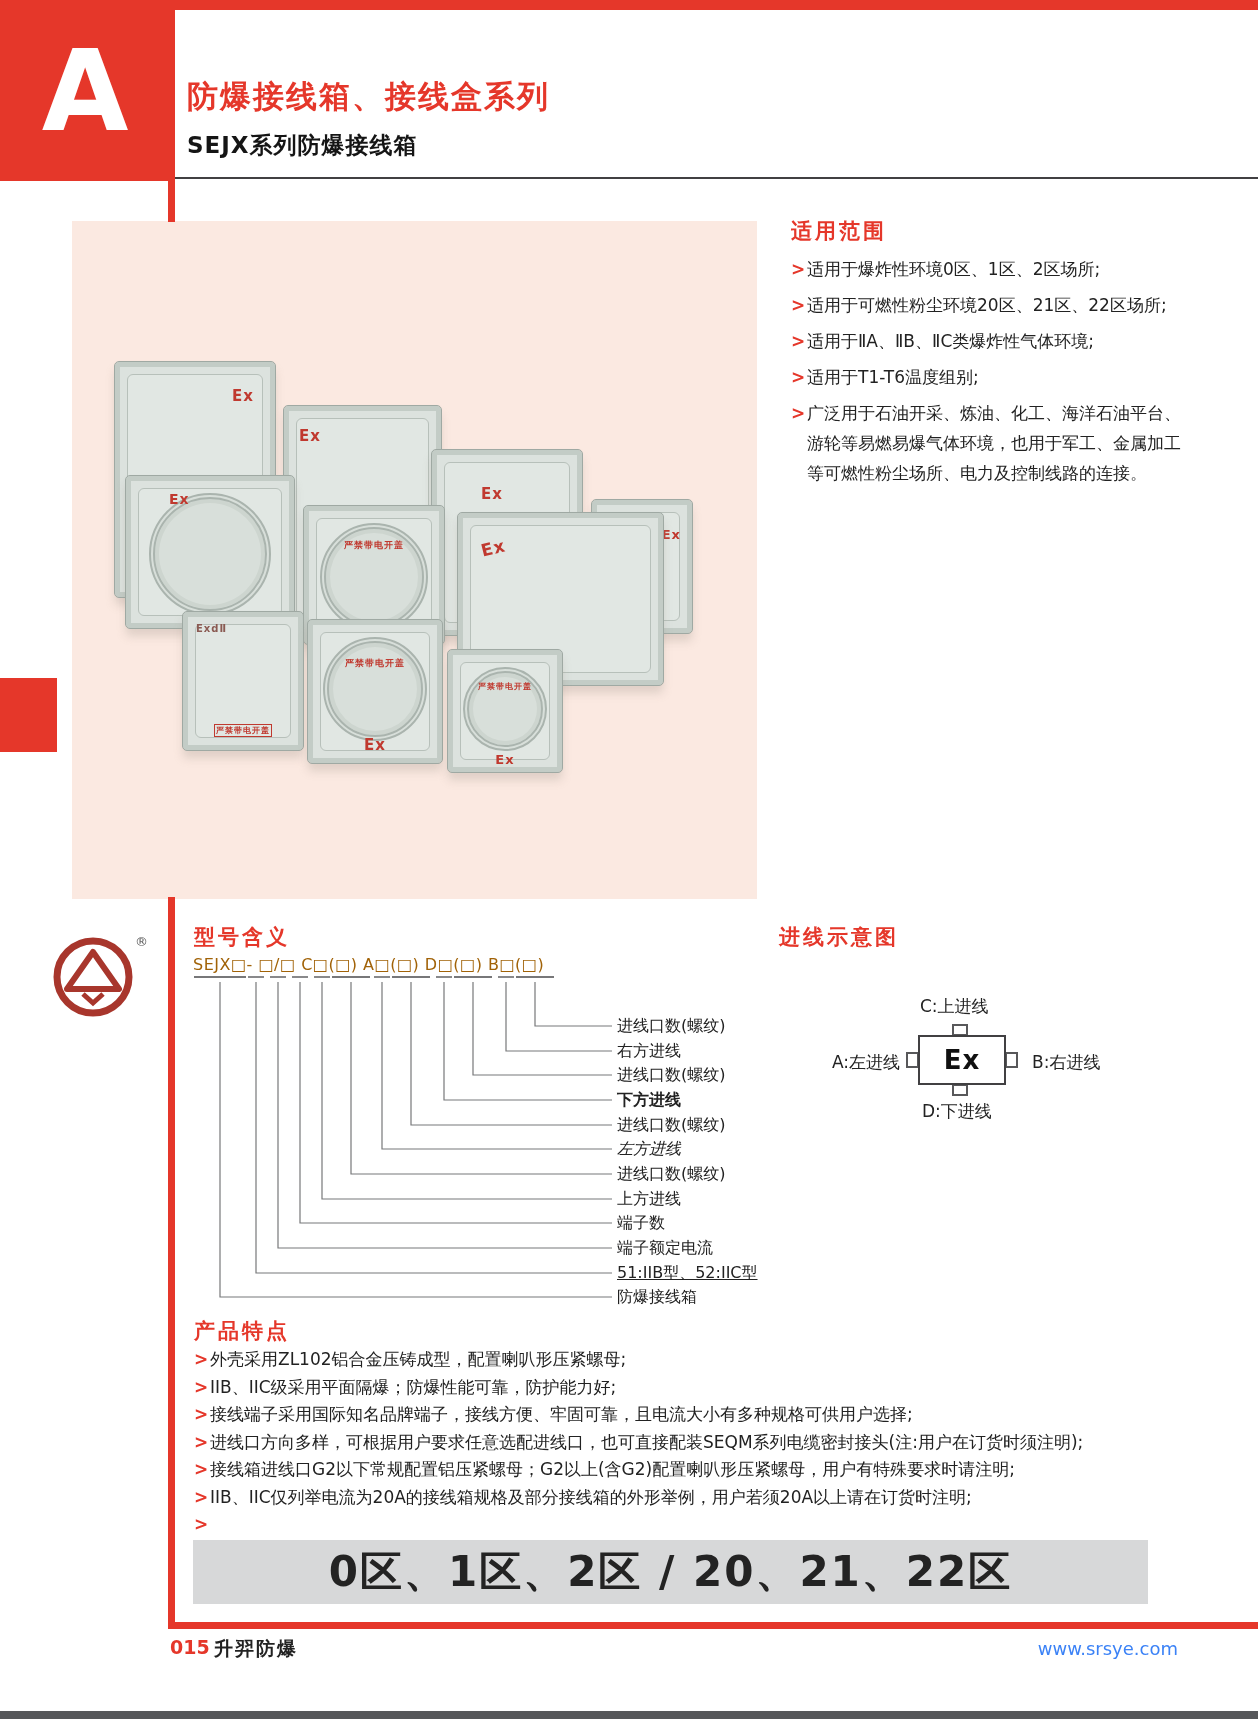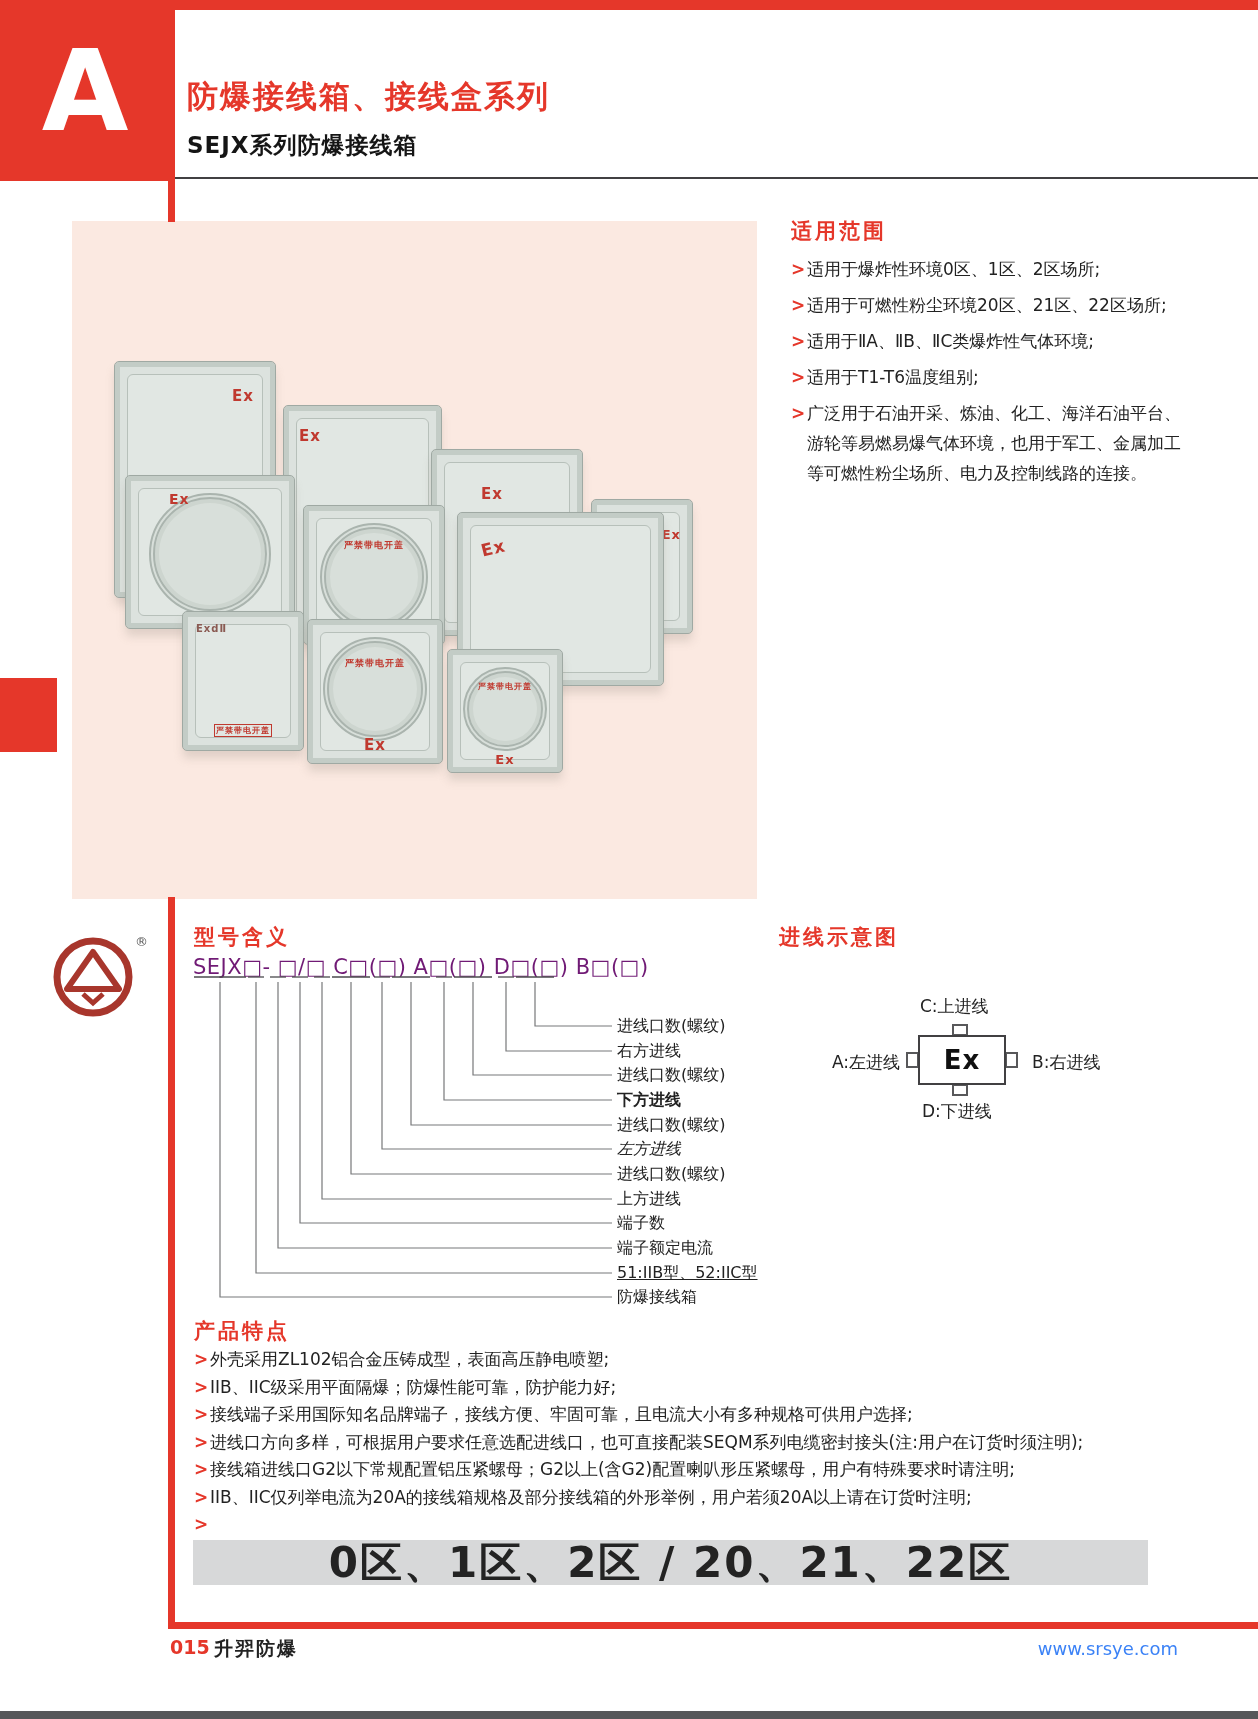--- a/index.html
+++ b/index.html
@@ -33,30 +33,30 @@
   
   .sec-title{position:absolute;color:var(--red);font-size:21px;font-weight:bold;letter-spacing:3px}
   
   .bullet{display:flex;margin-bottom:6px}
   .bullet .marker{width:16px;color:var(--red);font-weight:bold;flex:0 0 16px}
   .bullet .btext{color:#222}
   #scope-list{left:791px;top:254px;width:392px;font-size:17px;line-height:30px}
   #features-list{left:194px;top:1346px;width:980px;font-size:17px;line-height:27.5px}
   #features-list .bullet{margin-bottom:0}
   
-  #model-code{left:193px;top:955px;font-size:21px;letter-spacing:.5px;color:#701a75}
+  #model-code{left:193px;top:955px;font-size:16px;letter-spacing:.5px;color:#a16207}
   .mlabel{position:absolute;font-size:16px;line-height:22px;color:#222;white-space:nowrap}
   #lines-svg{position:absolute;left:0;top:0;z-index:1;pointer-events:none}
   
   #entry-box{left:918px;top:1035px;width:88px;height:50px;border:2px solid #414042;background:#fff;z-index:2;
     display:flex;align-items:center;justify-content:center;font-size:26px;font-weight:bold;color:#111;letter-spacing:1px}
   .tab{position:absolute;background:#fff;border:2px solid #58585a;z-index:1}
   .entry-label{position:absolute;font-size:17px;color:#232323;white-space:nowrap}
   
-  #zone-bar{left:193px;top:1540px;width:955px;height:45px;background:var(--zone_bar_bg);
+  #zone-bar{left:193px;top:1540px;width:955px;height:64px;background:var(--zone_bar_bg);
     display:flex;align-items:center;justify-content:center}
   #zone-text{font-size:42px;font-weight:600;color:#232323;letter-spacing:2px}
   
   #footer-rule{left:168px;top:1622px;width:1090px;height:7px}
   #footer-page{left:170px;top:1636px;font-size:19px;font-weight:bold;color:var(--red)}
   #footer-company{left:214px;top:1636px;font-size:19px;font-weight:bold;color:#222;letter-spacing:2px}
   #footer-site{right:80px;top:1638px;font-size:18px;color:#3b82f6}
   #bottom-bar{left:0;top:1711px;width:1258px;height:8px;background:var(--footer_bar)}
 </style>
 </head>
@@ -208,21 +208,21 @@
   <div id="entry-box" class="abs">Ex</div>
   <div class="entry-label" style="left:920px;top:995px">C:上进线</div>
   <div class="entry-label" style="left:795px;top:1051px;width:105px;text-align:right">A:左进线</div>
   <div class="entry-label" style="left:1032px;top:1051px">B:右进线</div>
   <div class="entry-label" style="left:922px;top:1100px">D:下进线</div>
 
   <div class="sec-title" style="left:194px;top:1317px">产品特点</div>
   <div id="features-list" class="abs">
       <div class="bullet">
         <span class="marker">&gt;</span>
-        <span class="btext">外壳采用ZL102铝合金压铸成型，表面高压静电喷塑;</span>
+        <span class="btext">外壳采用ZL102铝合金压铸成型，配置喇叭形压紧螺母;</span>
       </div>
       <div class="bullet">
         <span class="marker">&gt;</span>
         <span class="btext">IIB、IIC级采用平面隔爆；防爆性能可靠，防护能力好;</span>
       </div>
       <div class="bullet">
         <span class="marker">&gt;</span>
         <span class="btext">接线端子采用国际知名品牌端子，接线方便、牢固可靠，且电流大小有多种规格可供用户选择;</span>
       </div>
       <div class="bullet">

